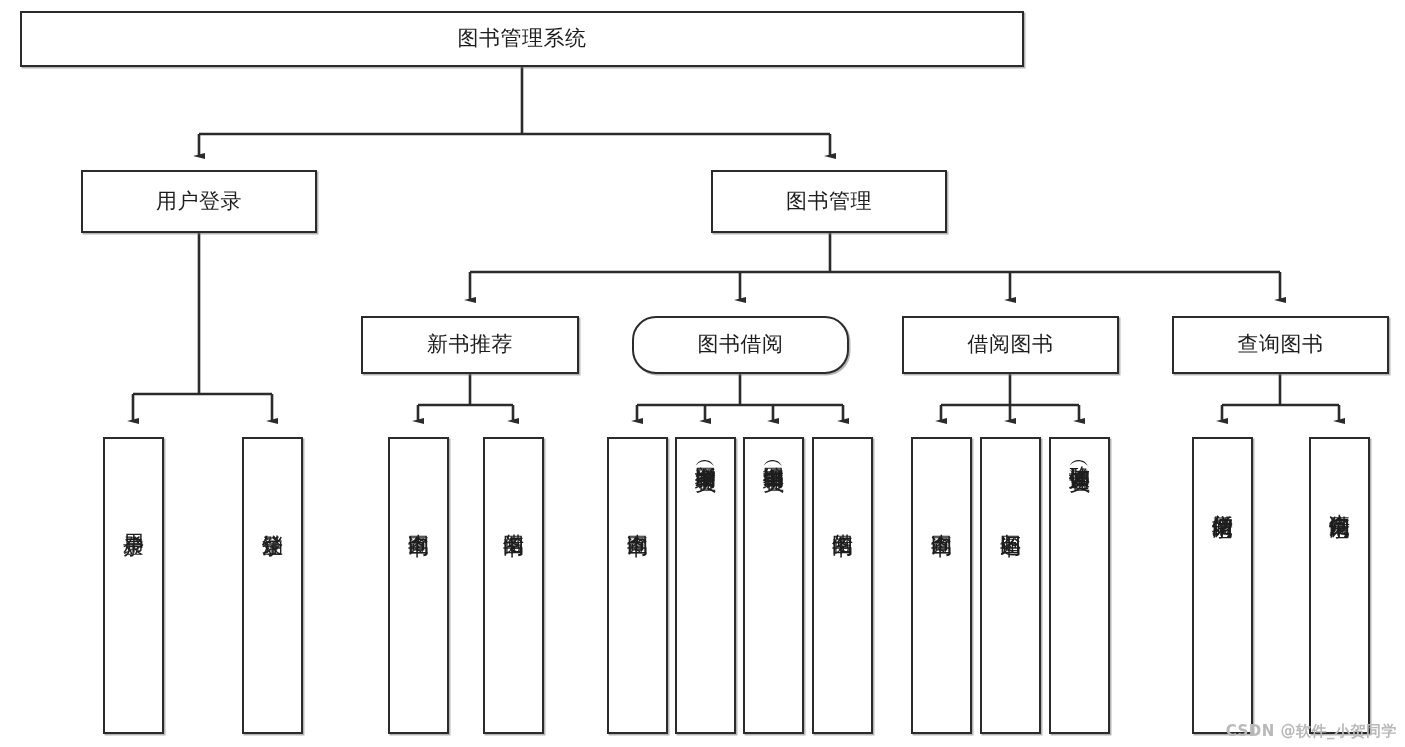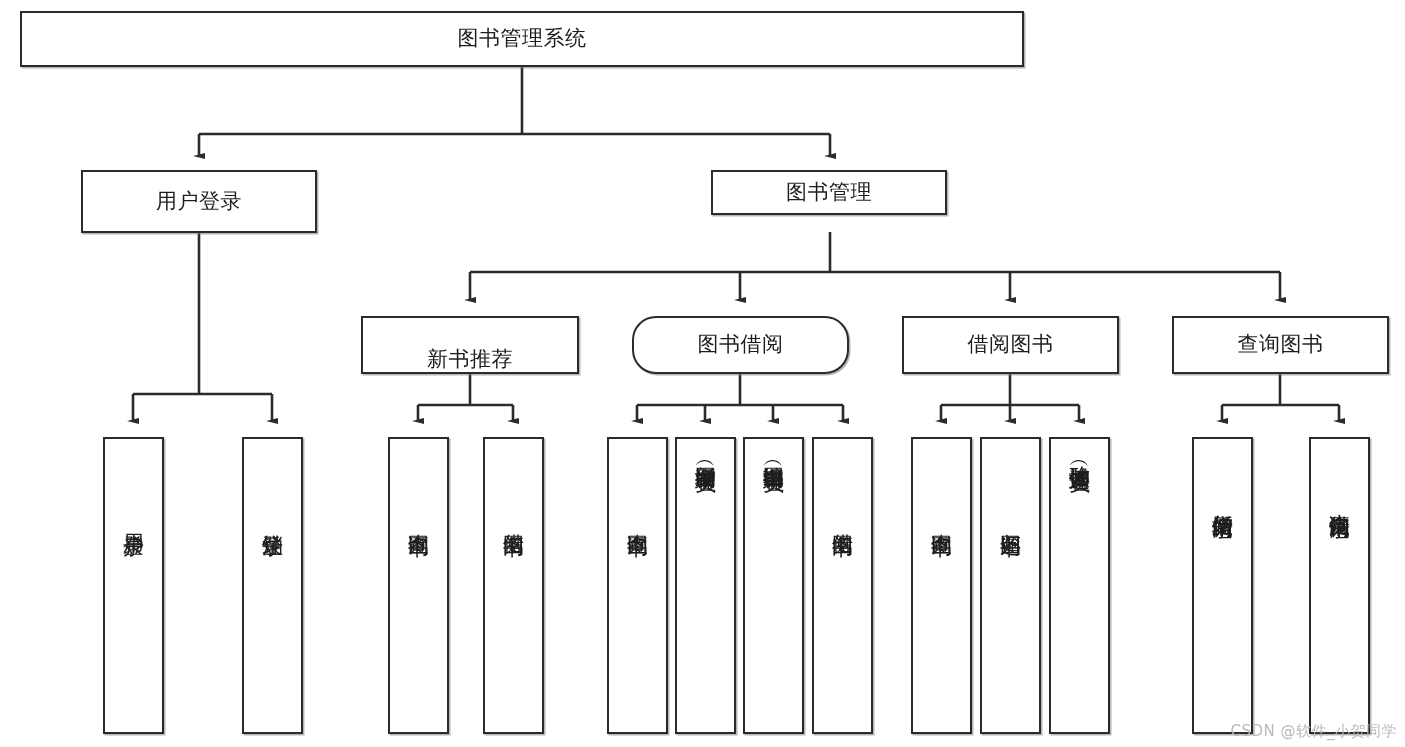--- a/index.html
+++ b/index.html
@@ -66,20 +66,21 @@
     margin-top: 4px;
   }
   .watermark {
     position: absolute;
     right: 8px;
     bottom: 6px;
     font-size: 15px;
     color: #b9b9b9;
     letter-spacing: 0.5px;
     white-space: nowrap;
+    font-weight: bold;
   }
 </style>
 </head>
 <body>
 
 <div id="canvas">
 
   <svg class="wires" viewBox="0 0 1405 747" xmlns="http://www.w3.org/2000/svg">
     <defs>
       <marker id="arrow" markerWidth="10" markerHeight="12" refX="3" refY="6" orient="auto" markerUnits="userSpaceOnUse">
@@ -130,25 +131,25 @@
     </g>
   </svg>
 
   <div class="node horizontal" style="left:20px; top:11px; width:1004px; height:56px;">
     <span class="label">图书管理系统</span>
   </div>
 
   <div class="node horizontal" style="left:81px; top:170px; width:236px; height:63px;">
     <span class="label">用户登录</span>
   </div>
-  <div class="node horizontal" style="left:711px; top:170px; width:236px; height:45px;">
+  <div class="node horizontal" style="left:711px; top:170px; width:236px; height:63px;">
     <span class="label">图书管理</span>
   </div>
 
-  <div class="node horizontal" style="left:361px; top:316px; width:218px; height:58px;align-items:flex-end;">
+  <div class="node horizontal" style="left:361px; top:316px; width:218px; height:58px;">
     <span class="label">新书推荐</span>
   </div>
   <div class="node horizontal" style="left:632px; top:316px; width:217px; height:58px;border-radius:24px;">
     <span class="label">图书借阅</span>
   </div>
   <div class="node horizontal" style="left:902px; top:316px; width:217px; height:58px;">
     <span class="label">借阅图书</span>
   </div>
   <div class="node horizontal" style="left:1172px; top:316px; width:217px; height:58px;">
     <span class="label">查询图书</span>

